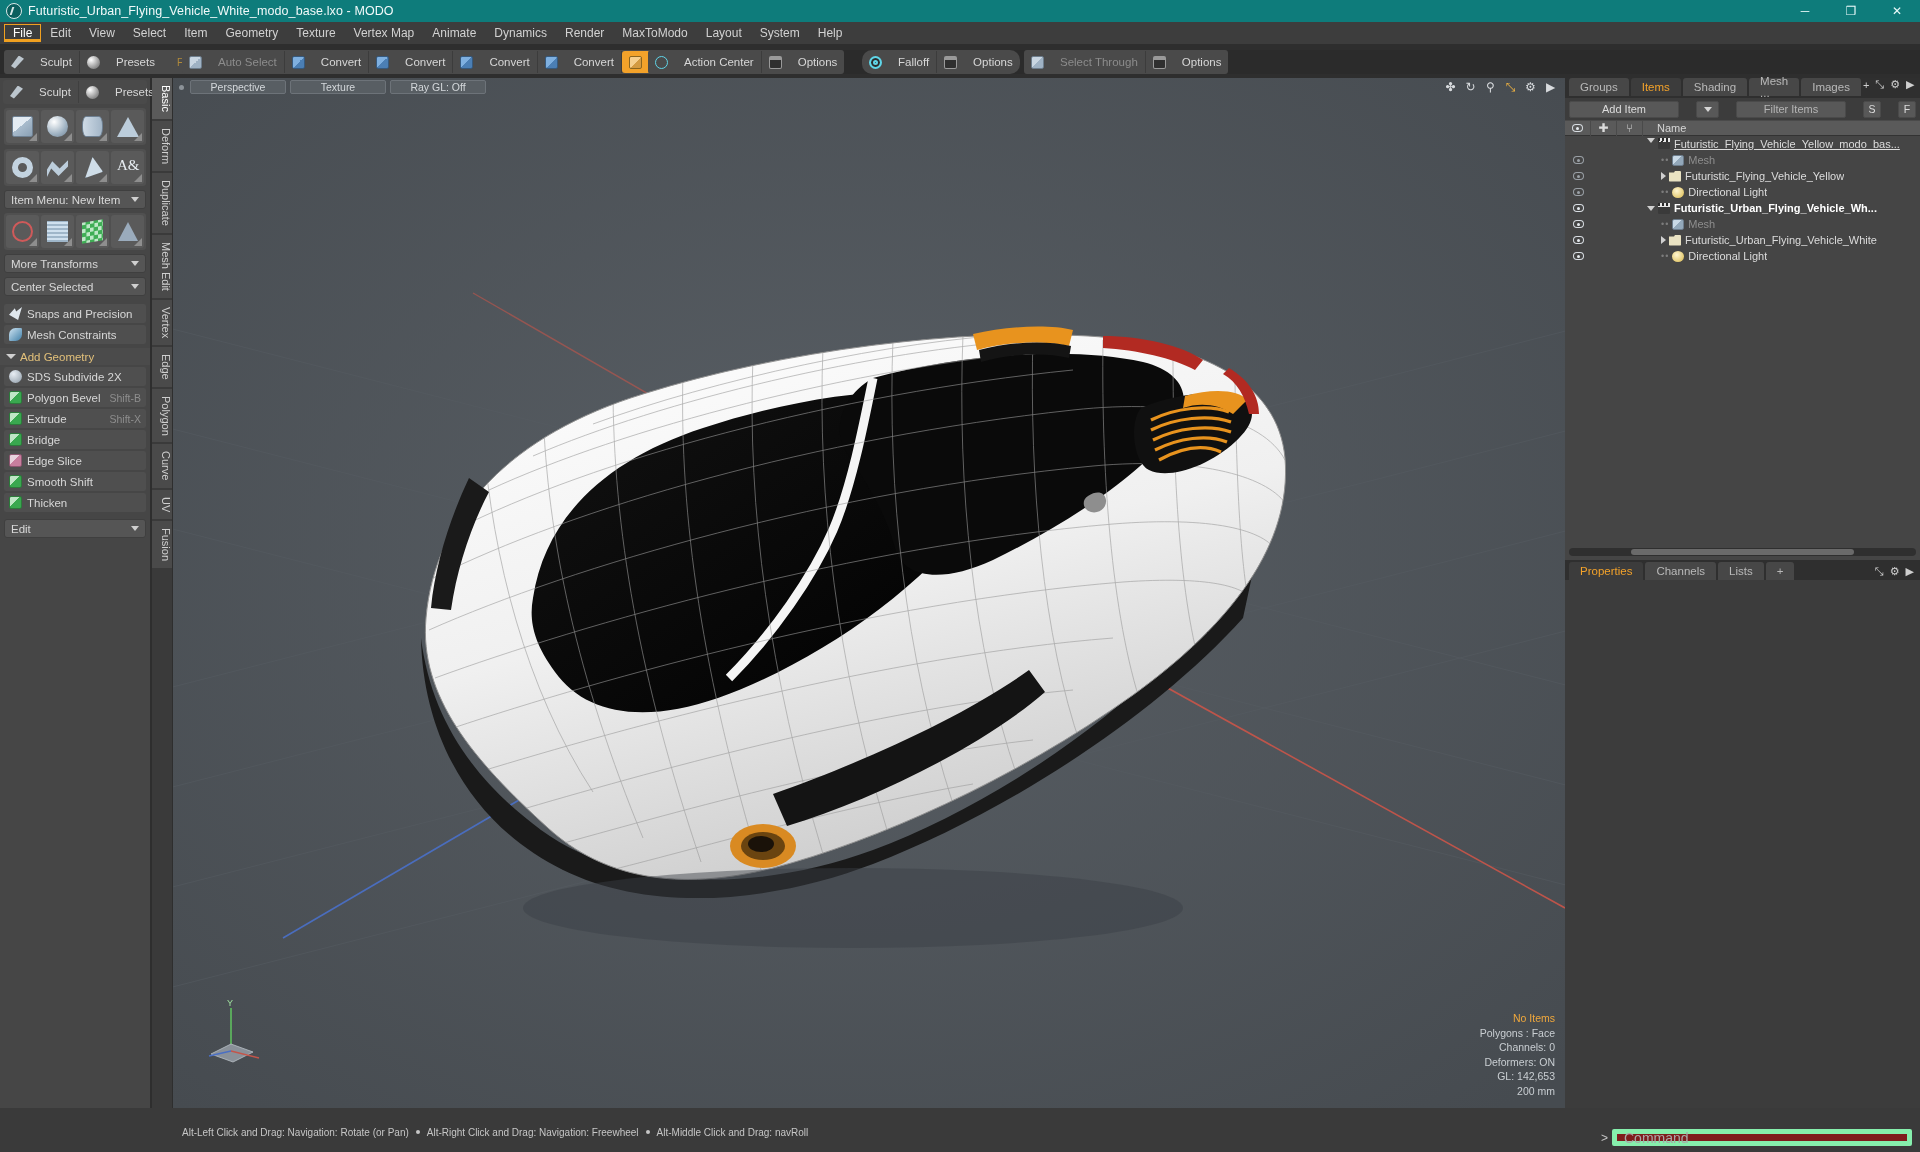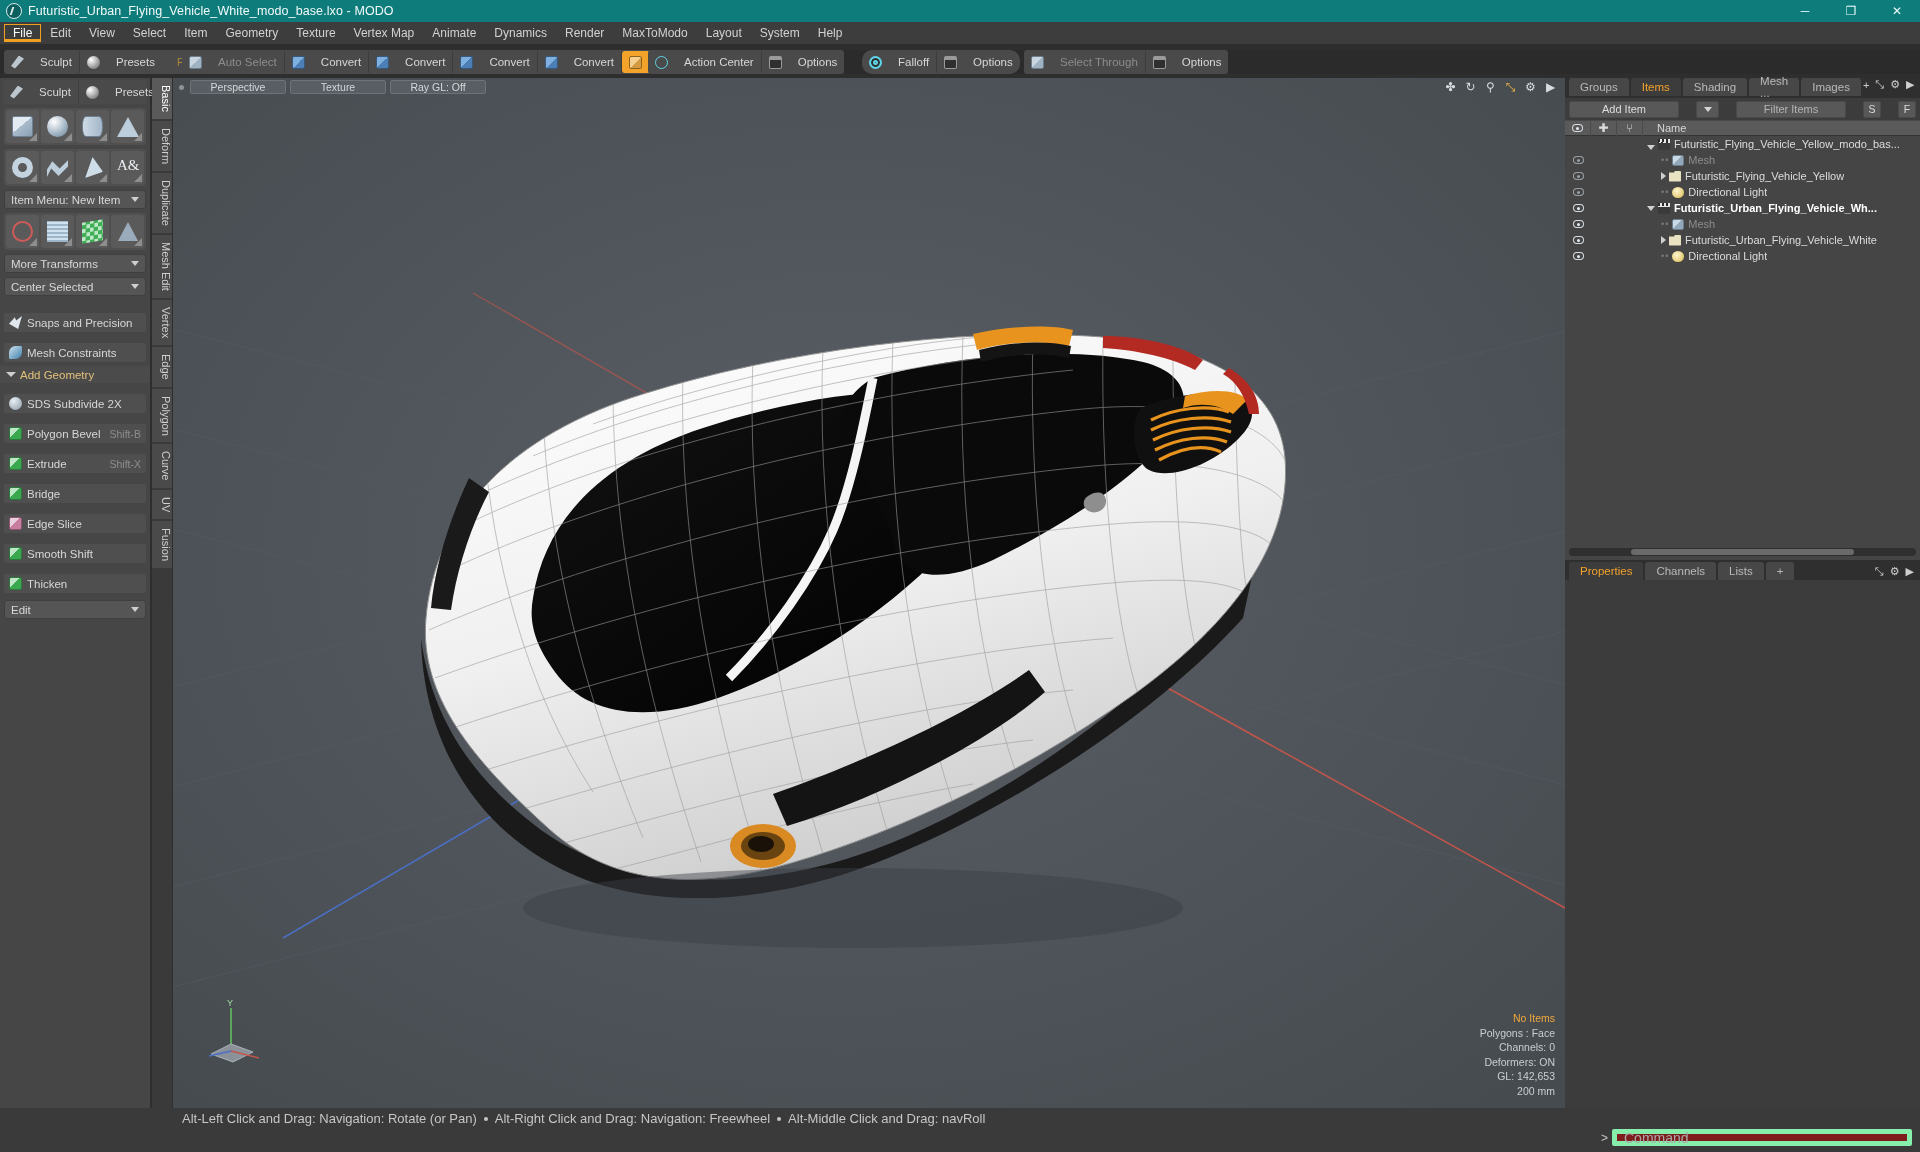--- a/index.html
+++ b/index.html
@@ -70,21 +70,21 @@
   .geo.text { color:#e8eef3; font-size:15px; font-family:"Liberation Serif",serif; }
   .geo.axis { border-radius:50%; border:2px solid #cf5a5a; position:relative; }
   .geo.grid { background:repeating-linear-gradient(0deg,#9fb6c9 0 2px,#cfe0ee 2px 4px),repeating-linear-gradient(90deg,#9fb6c9 0 2px,transparent 2px 4px); }
   .geo.checker { background:repeating-conic-gradient(#3fae55 0% 25%,#bfe8c8 0% 50%) 0/8px 8px; transform:skewY(-10deg); }
   .geo.tri { width:0;height:0;border-left:10px solid transparent;border-right:10px solid transparent;border-bottom:19px solid #9aabbc; }
   .dropdown { margin:4px 4px 0 4px; height:19px; background:#555; border:1px solid #3f3f3f;
     border-radius:3px; display:flex; align-items:center; padding:0 6px; color:#d8d8d8; font-size:11.5px; }
   .dropdown .caret { margin-left:auto; width:0;height:0;border-left:4px solid transparent;
     border-right:4px solid transparent;border-top:5px solid #cfcfcf; }
   .lrow { height:19px; display:flex; align-items:center; gap:5px; padding:0 5px; color:#d7d7d7;
-    font-size:11.5px; background:#4f4f4f; margin:11px 4px 0 4px; border-radius:2px; }
+    font-size:11.5px; background:#4f4f4f; margin:2px 4px 0 4px; border-radius:2px; }
   .lrow .sk { margin-left:auto; color:#8e8e8e; font-size:10.5px; }
   .secthead { height:17px; display:flex; align-items:center; gap:4px; padding:0 6px; margin-top:4px;
     color:#e2c07a; font-size:11.5px; background:#4b4b4b; }
   .secthead .tri { width:0;height:0;border-left:5px solid transparent;border-right:5px solid transparent;border-top:5px solid #cfcfcf; }
   .mini { width:13px;height:13px;flex:none; }
   .mini.gem  { border-radius:50%; background:radial-gradient(circle at 35% 30%,#e8eef4,#8d9aa6); }
   .mini.grn  { background:linear-gradient(135deg,#bfe6c6 45%,#39a84f 45%); border:1px solid #2c7a3b; border-radius:2px; }
   .mini.pnk  { background:linear-gradient(135deg,#e8d2dd 45%,#c87e9e 45%); border:1px solid #8d5570; border-radius:2px; }
   .mini.snap { background:#dfe6ec; clip-path:polygon(0 60%,45% 10%,55% 35%,100% 0,70% 100%); }
   .mini.cons { background:linear-gradient(135deg,#cfe4f2,#3f7fa8); border-radius:50% 10% 50% 10%; }
@@ -157,21 +157,21 @@
   .ti.loc  { background:#e9e2c2; clip-path:polygon(0 18%,42% 18%,52% 0,100% 0,100% 100%,0 100%); border-radius:1px; }
   .ti.light{ border-radius:50%; background:radial-gradient(circle at 40% 35%,#fff6d2,#d9b84a); }
   .hscroll { position:absolute; left:4px; right:4px; height:8px; background:#2f2f2f; border-radius:4px; }
   .hscroll i { position:absolute; left:18%; width:64%; top:1px; height:6px; background:#6a6a6a; border-radius:3px; display:block; }
   .propsplit { position:absolute; left:0; right:0; height:20px; background:#2f2f2f;
     display:flex; align-items:flex-end; padding-left:4px; }
   .propbody { position:absolute; left:0; right:0; bottom:0; background:#3c3c3c; }
 
   
   .statusbar { position:absolute; left:0; bottom:0; width:1920px; height:44px; background:#3a3a3a; }
-  .sb-hint { position:absolute; left:182px; top:3px; color:#c6c6c6; font-size:13px; }
+  .sb-hint { position:absolute; left:182px; top:19px; color:#c6c6c6; font-size:10px; }
   .sb-dot { display:inline-block; width:4px;height:4px;border-radius:50%;background:#c6c6c6;
     margin:0 7px 2px 7px; }
   .cmdrow { position:absolute; right:8px; bottom:6px; display:flex; align-items:center; gap:4px; }
   .cmdprompt { color:#c6c6c6; font-size:12px; }
   .cmdbox { width:300px; height:17px; background:#7f1d1d; border:5px solid #86efac; border-radius:2px;
     color:#a9a9a9; font-size:14px; display:flex; align-items:center; padding-left:7px; }
   .leftbottom { position:absolute; left:0; bottom:0; width:173px; height:44px; background:#464646; }
 </style>
 </head>
 <body>
@@ -603,21 +603,21 @@
       <span style="color:#dcdcdc;font-size:11px">⑂</span>
     </div>
     <div class="th-name">Name</div>
   </div>
 
   <div class="treebody" id="treebody">
       <div class="titem">
         <div class="tc"></div>
         <div class="tc"></div>
         <div class="tc"></div>
-        <div style="display: flex; align-items: flex-end; padding-left: 4px; overflow: hidden; white-space: nowrap;">
+        <div style="display: flex; align-items: flex-start; padding-left: 4px; overflow: hidden; white-space: nowrap; text-decoration: underline;">
           <span class="tri-d"></span>
           <span class="ti scene"></span>
           <span class="tlabel">Futuristic_Flying_Vehicle_Yellow_modo_bas...</span>
         </div>
       </div>
       <div class="titem dimrow">
         <div class="tc">
           <span class="eye"></span>
         </div>
         <div class="tc"></div>

